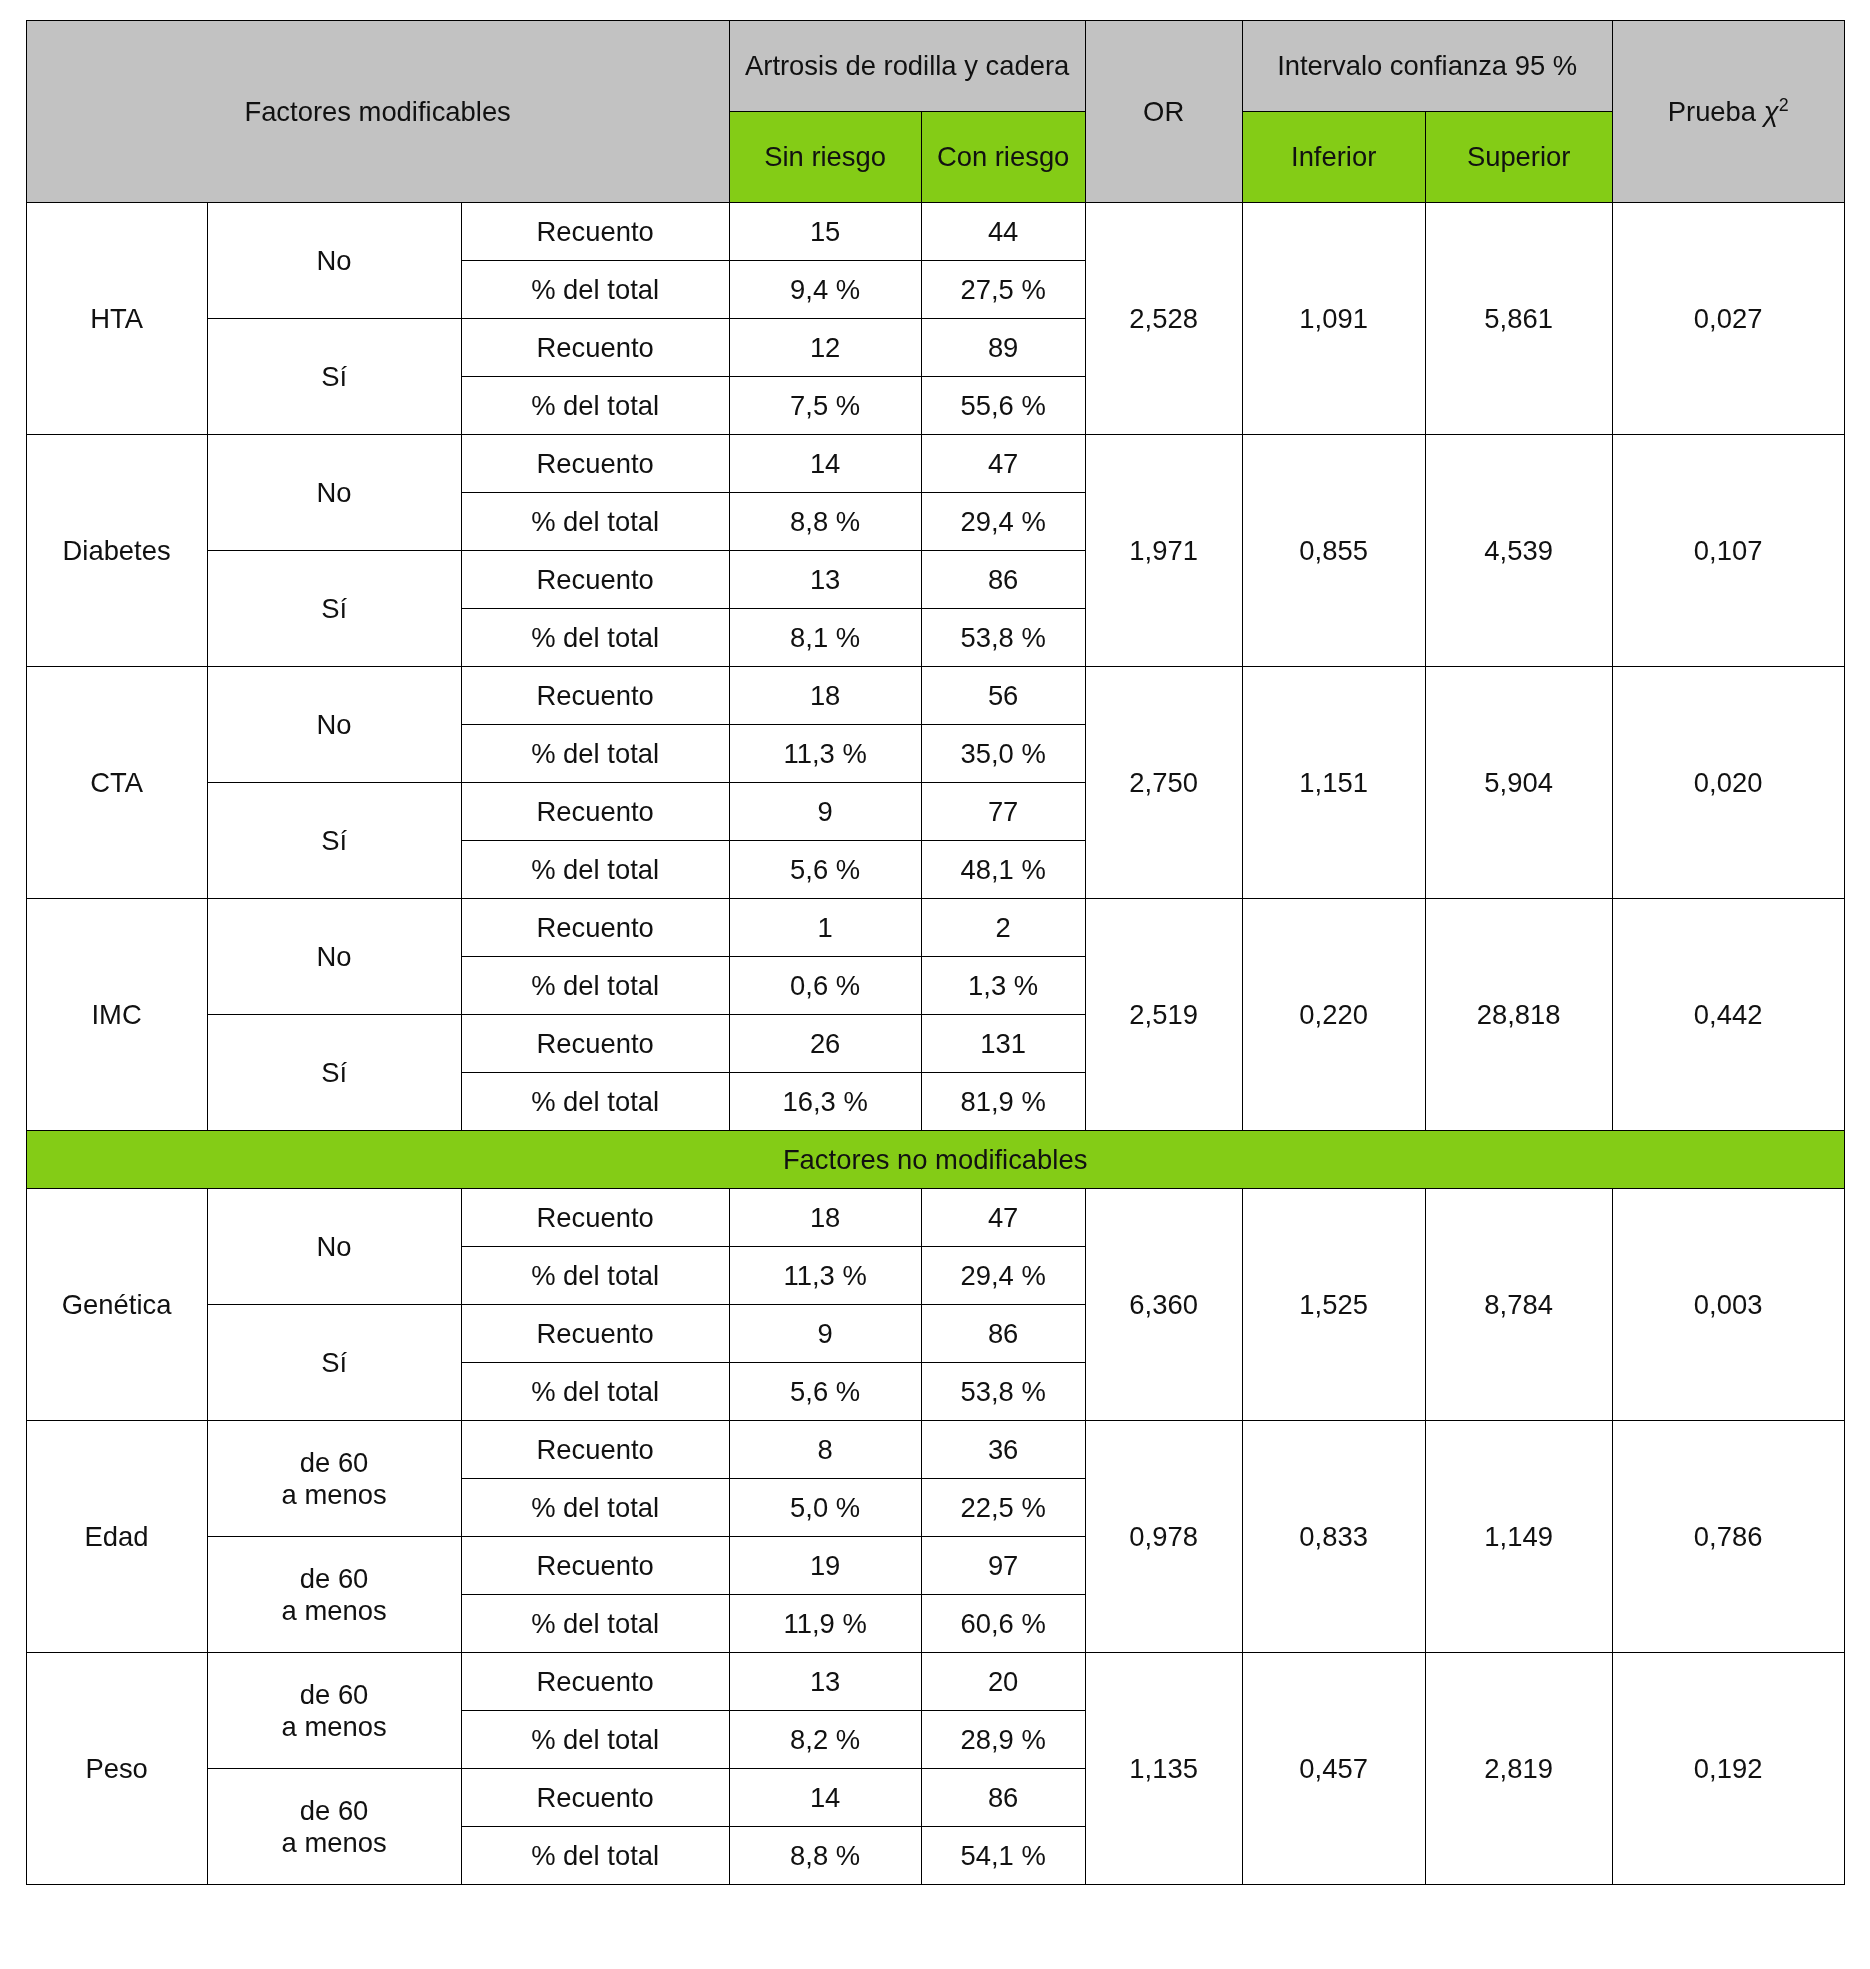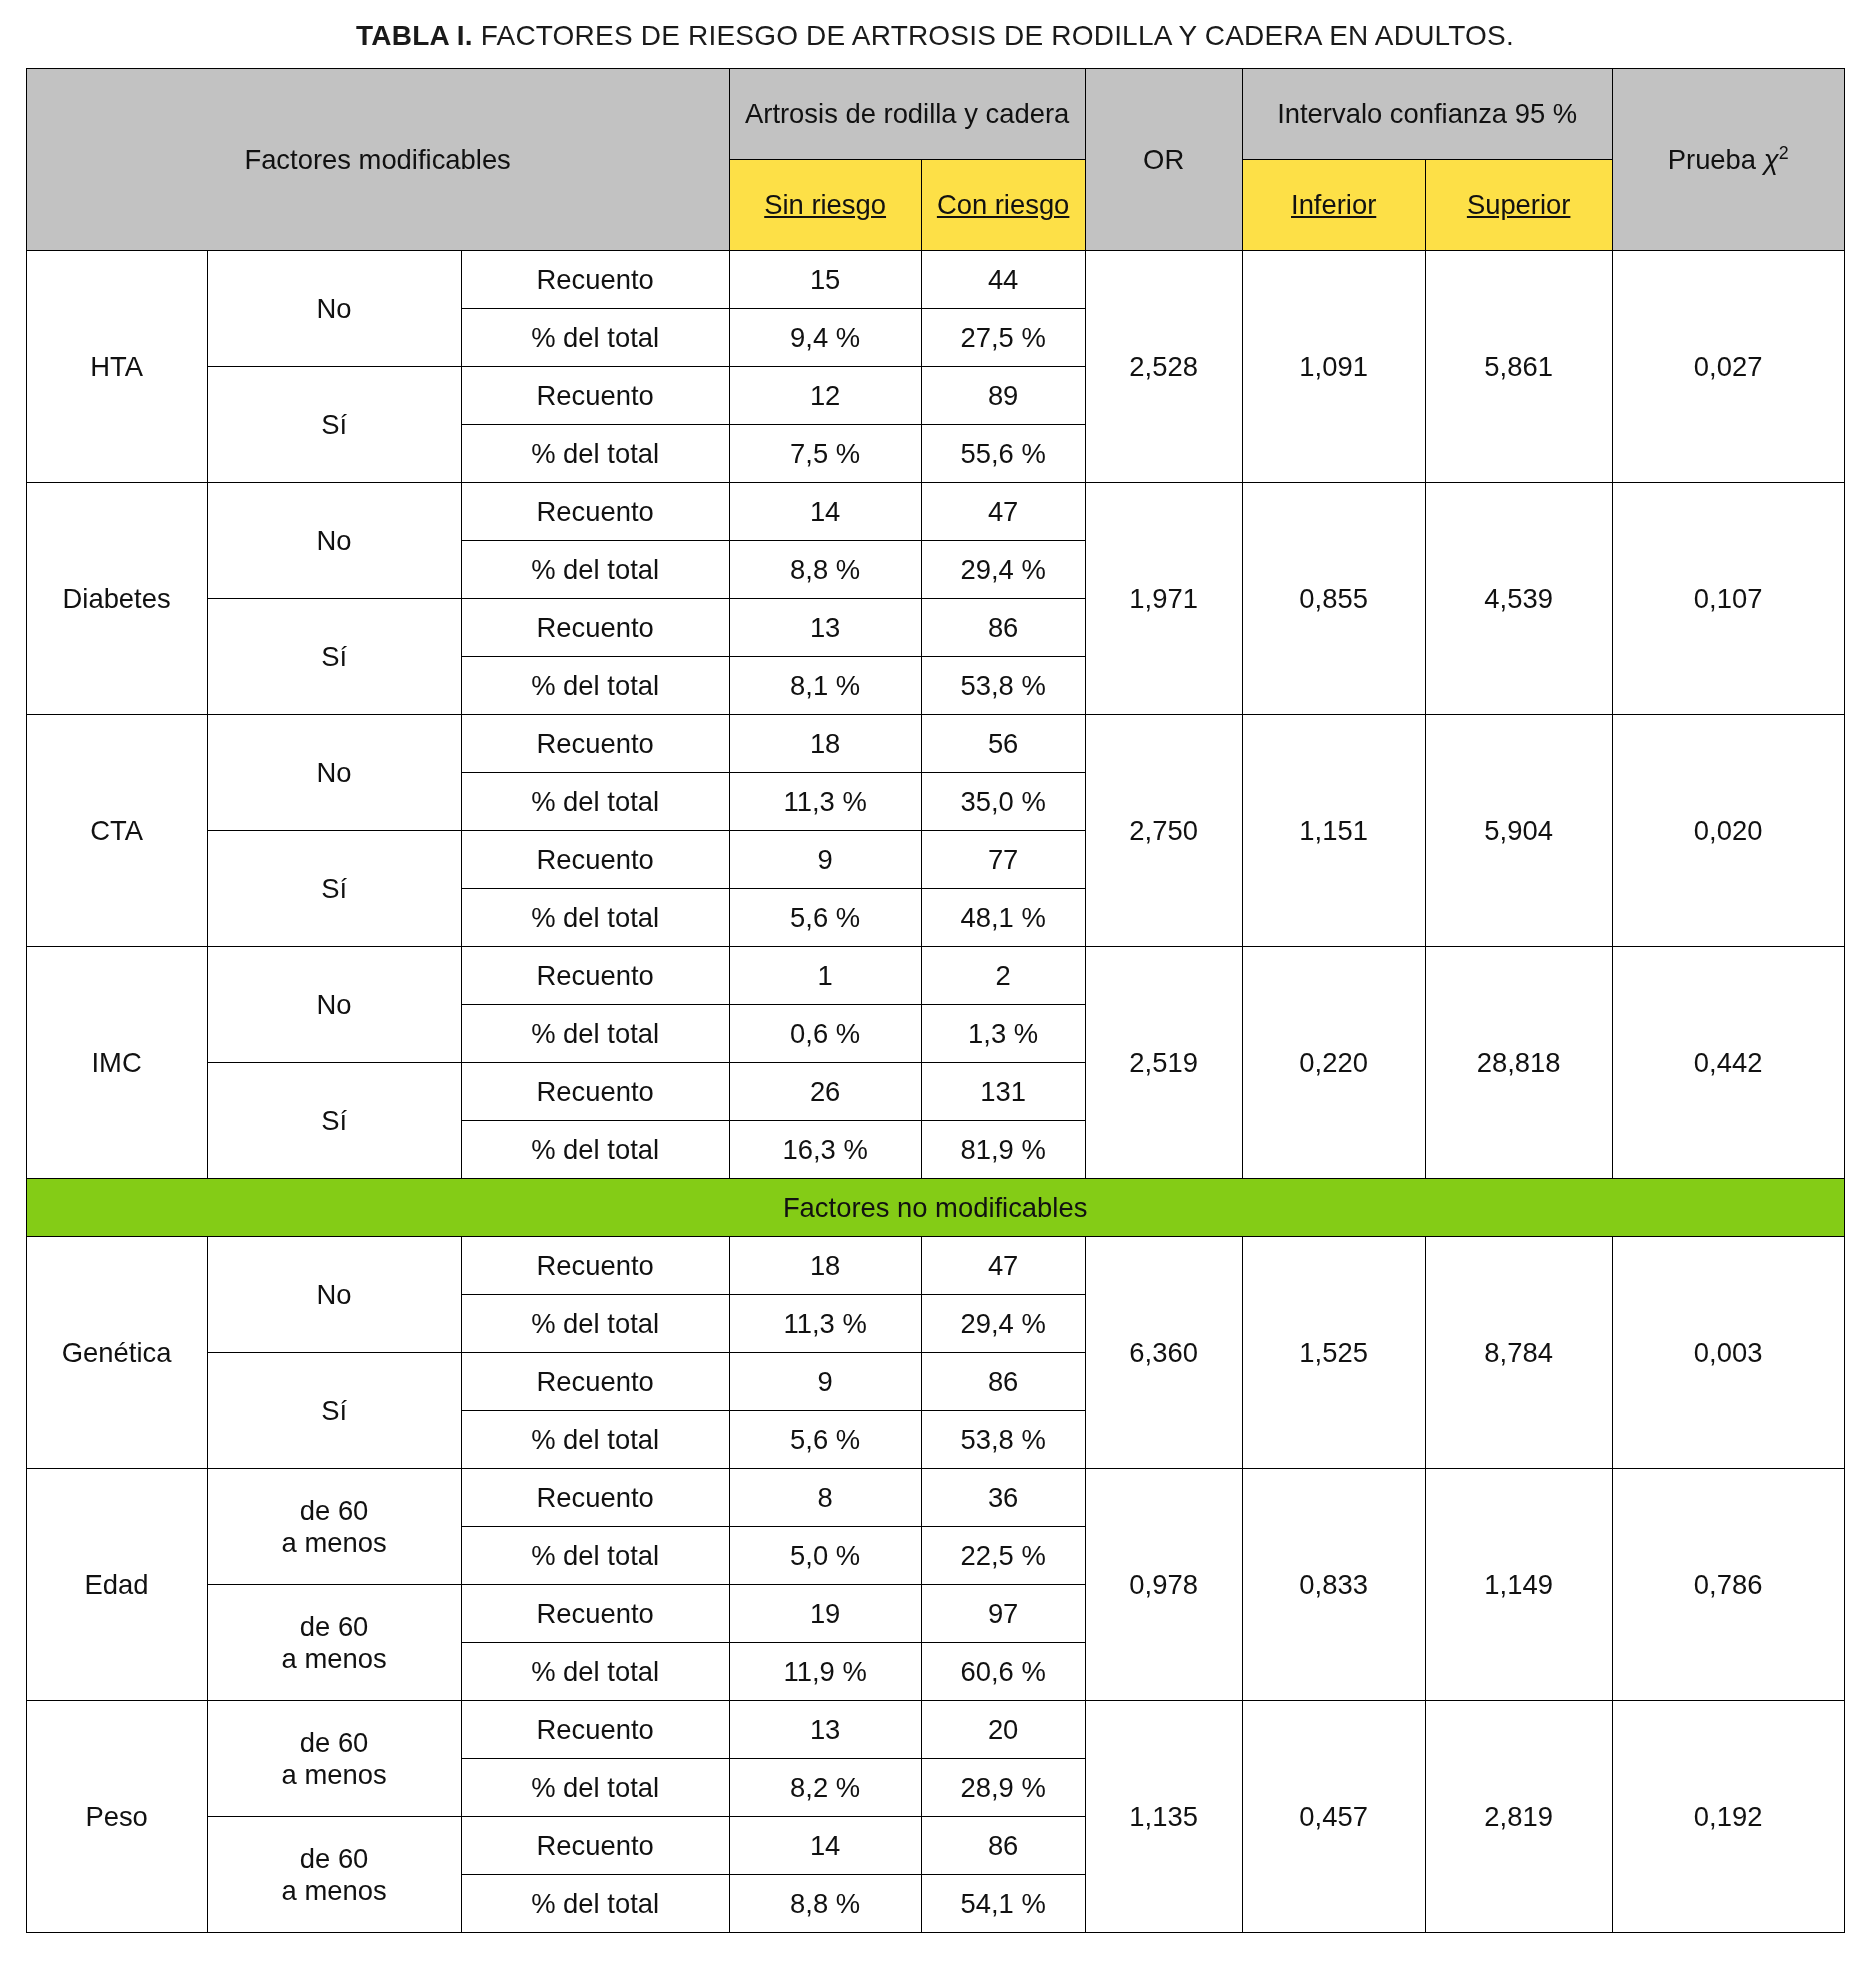--- a/index.html
+++ b/index.html
@@ -41,24 +41,23 @@
     text-align: center;
     vertical-align: middle;
     color: #111111;
   }
   .hdr {
     background: #c2c2c2;
     font-weight: bold;
     font-size: 27.4px;
   }
   .hdr-sub {
-    background: #fde047;
+    background: #84cc16;
     font-weight: bold;
     font-size: 27.4px;
-    text-decoration: underline;
   }
   .band {
     background: #84cc16;
     font-weight: bold;
     font-size: 28px;
     height: 57px;
   }
   .rowcell {
     height: 57px;
   }
@@ -84,23 +83,20 @@
   col.c-p        { width: 232px; }
   .hdr-tall { height: 90px; margin-left: 16px; }
   .italic { font-style: italic; }
   .sup { vertical-align: super; font-size: 0.65em; }
 </style>
 </head>
 <body>
 
 <div class="page">
 
-  <div class="caption">
-    <span class="lbl">TABLA I.</span><span> FACTORES DE RIESGO DE ARTROSIS DE RODILLA Y CADERA EN ADULTOS.</span>
-  </div>
 
   <table class="tbl">
     <colgroup>
       <col class="c-factor">
         <col class="c-level">
         <col class="c-metric">
       <col class="c-sin">
         <col class="c-con">
         <col class="c-or">
       <col class="c-inf">

